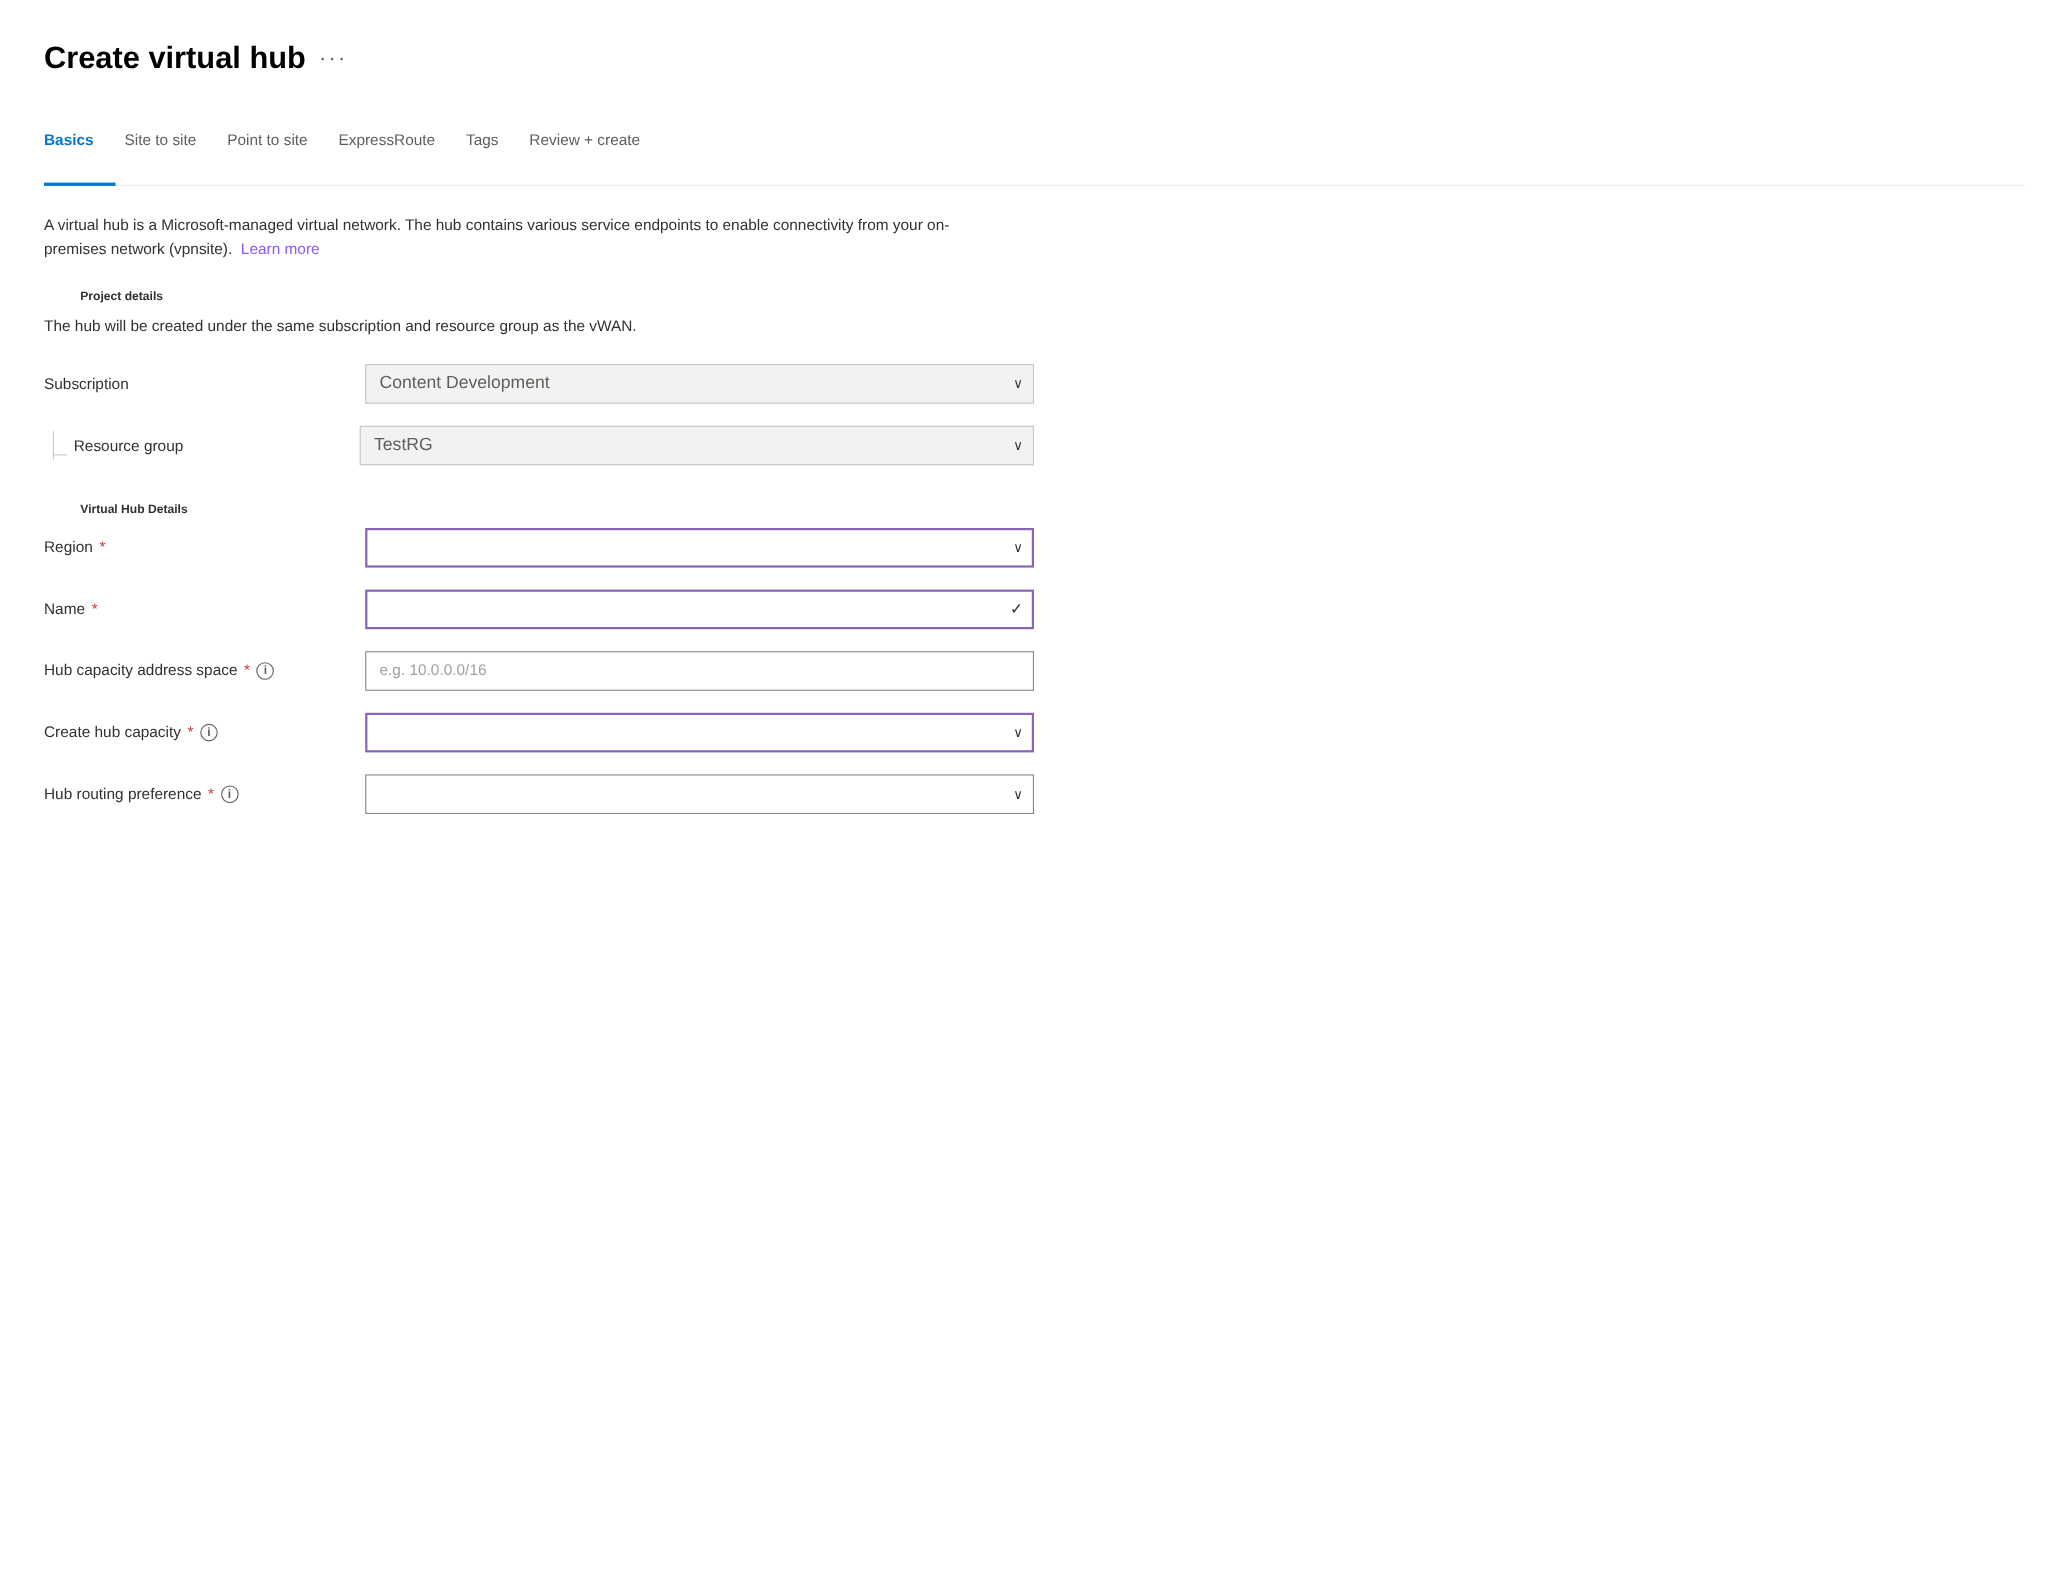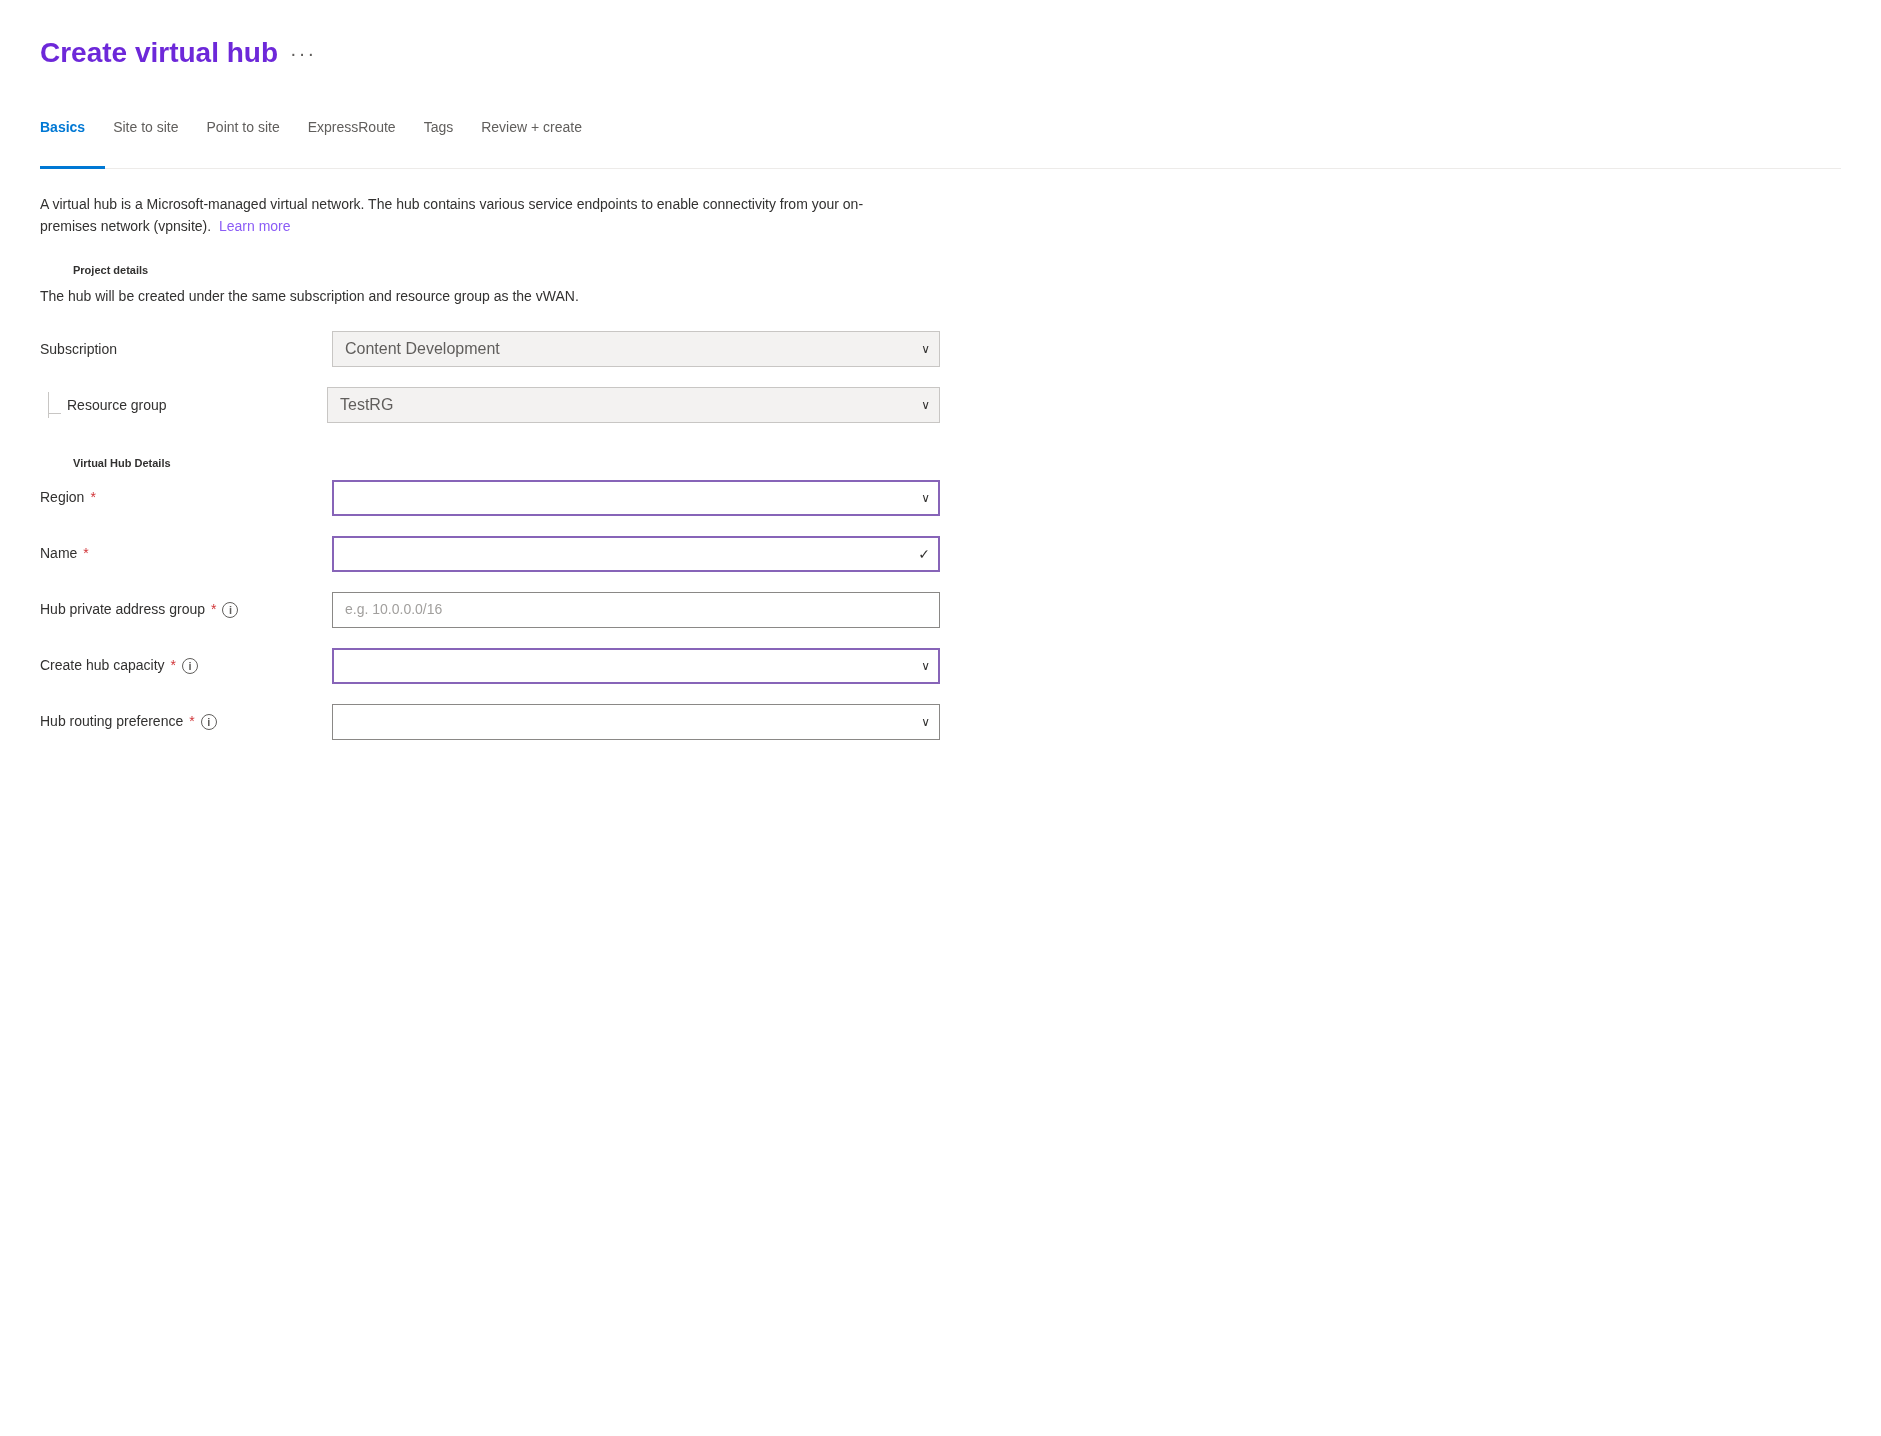--- a/index.html
+++ b/index.html
@@ -20,21 +20,21 @@
     .page-title-row {
       display: flex;
       align-items: center;
       gap: 12px;
       margin-bottom: 32px;
     }
 
     .page-title {
       font-size: 28px;
       font-weight: 600;
-      color: #6d28d9;
+      color: #000000;
     }
 
     .ellipsis-menu {
       font-size: 20px;
       color: #605e5c;
       cursor: pointer;
       letter-spacing: 2px;
     }
 
     .tabs-row {
@@ -337,21 +337,21 @@
         <div class="select-display-active">
           <span></span>
         </div>
         <span class="checkmark-icon">✓</span>
       </div>
     </div>
   </div>
 
   <div class="form-row">
     <div class="form-label">
-      <span>Hub private address group</span>
+      <span>Hub capacity address space</span>
       <span class="required-star">*</span>
       <span class="info-icon">i</span>
     </div>
     <div class="form-control-wrapper">
       <div class="input-display">
         <span>e.g. 10.0.0.0/16</span>
       </div>
     </div>
   </div>
 

